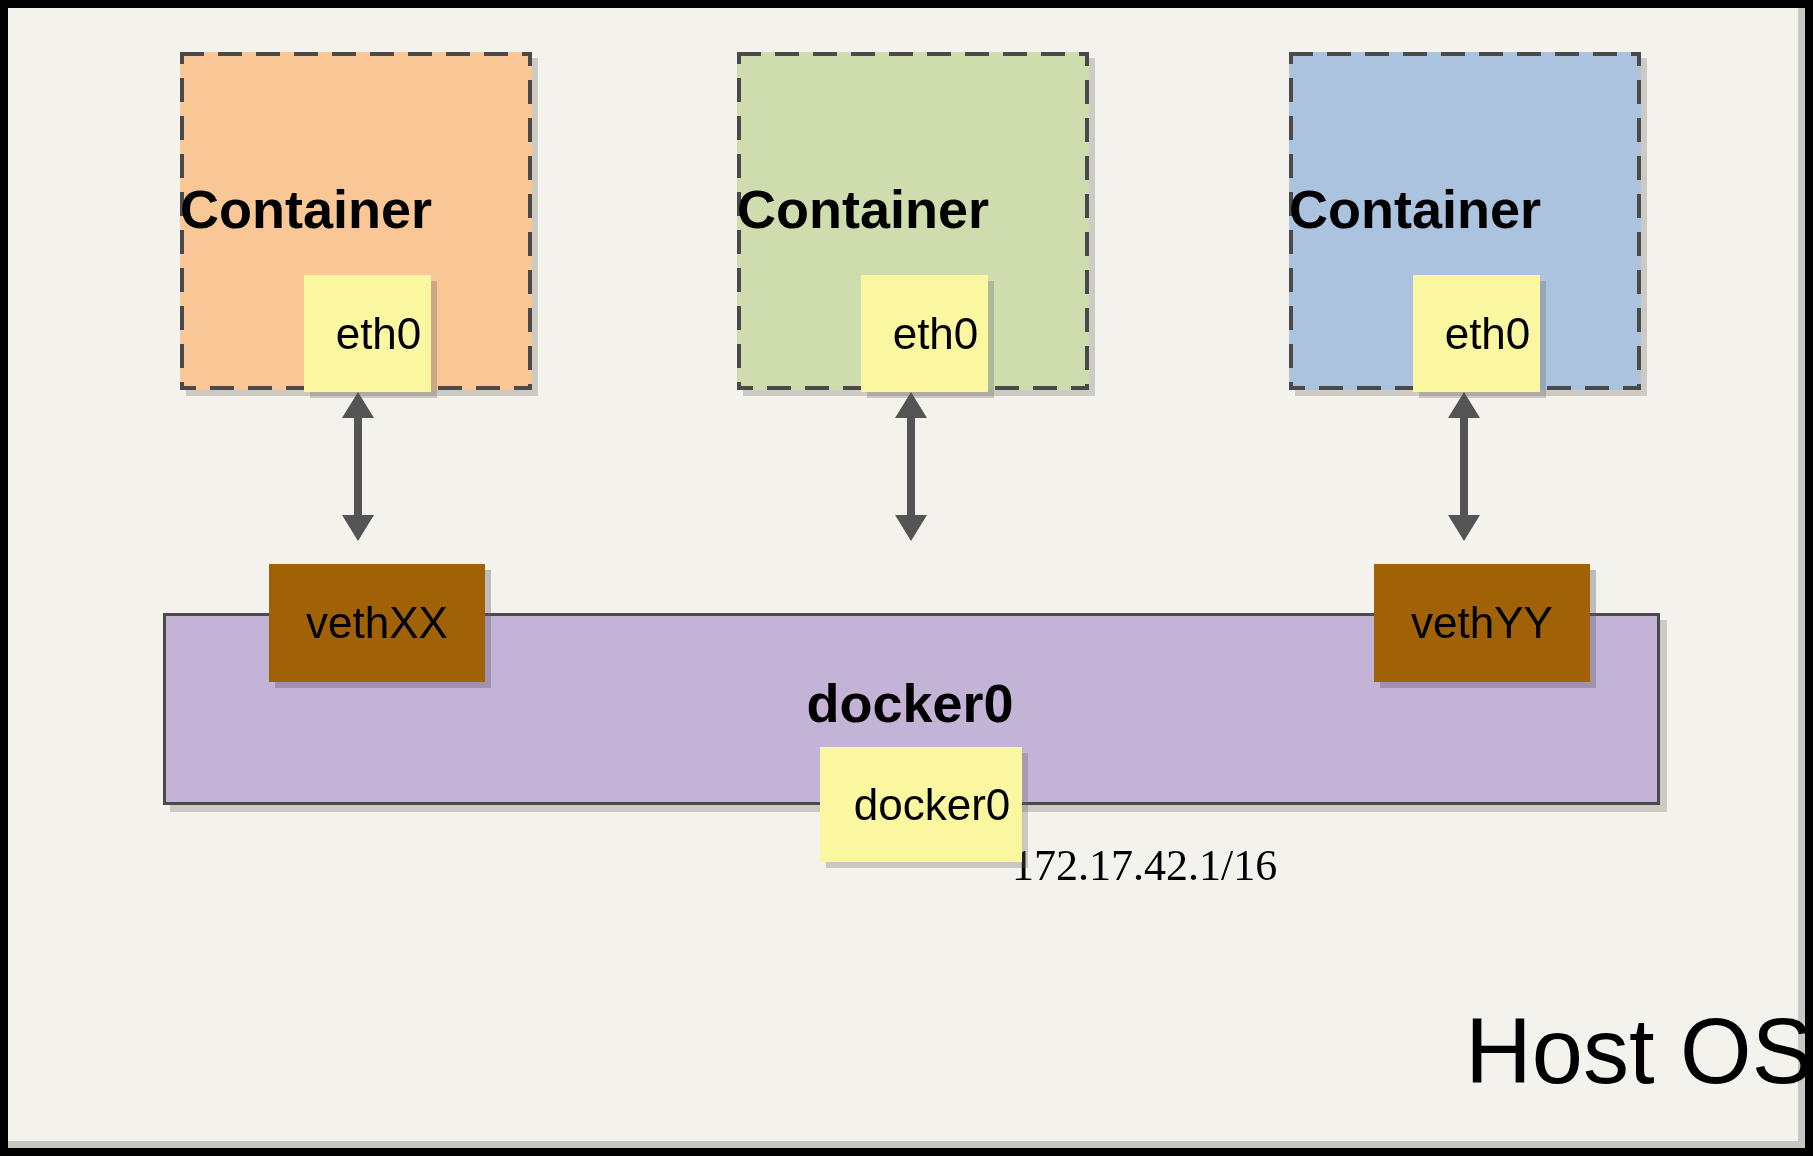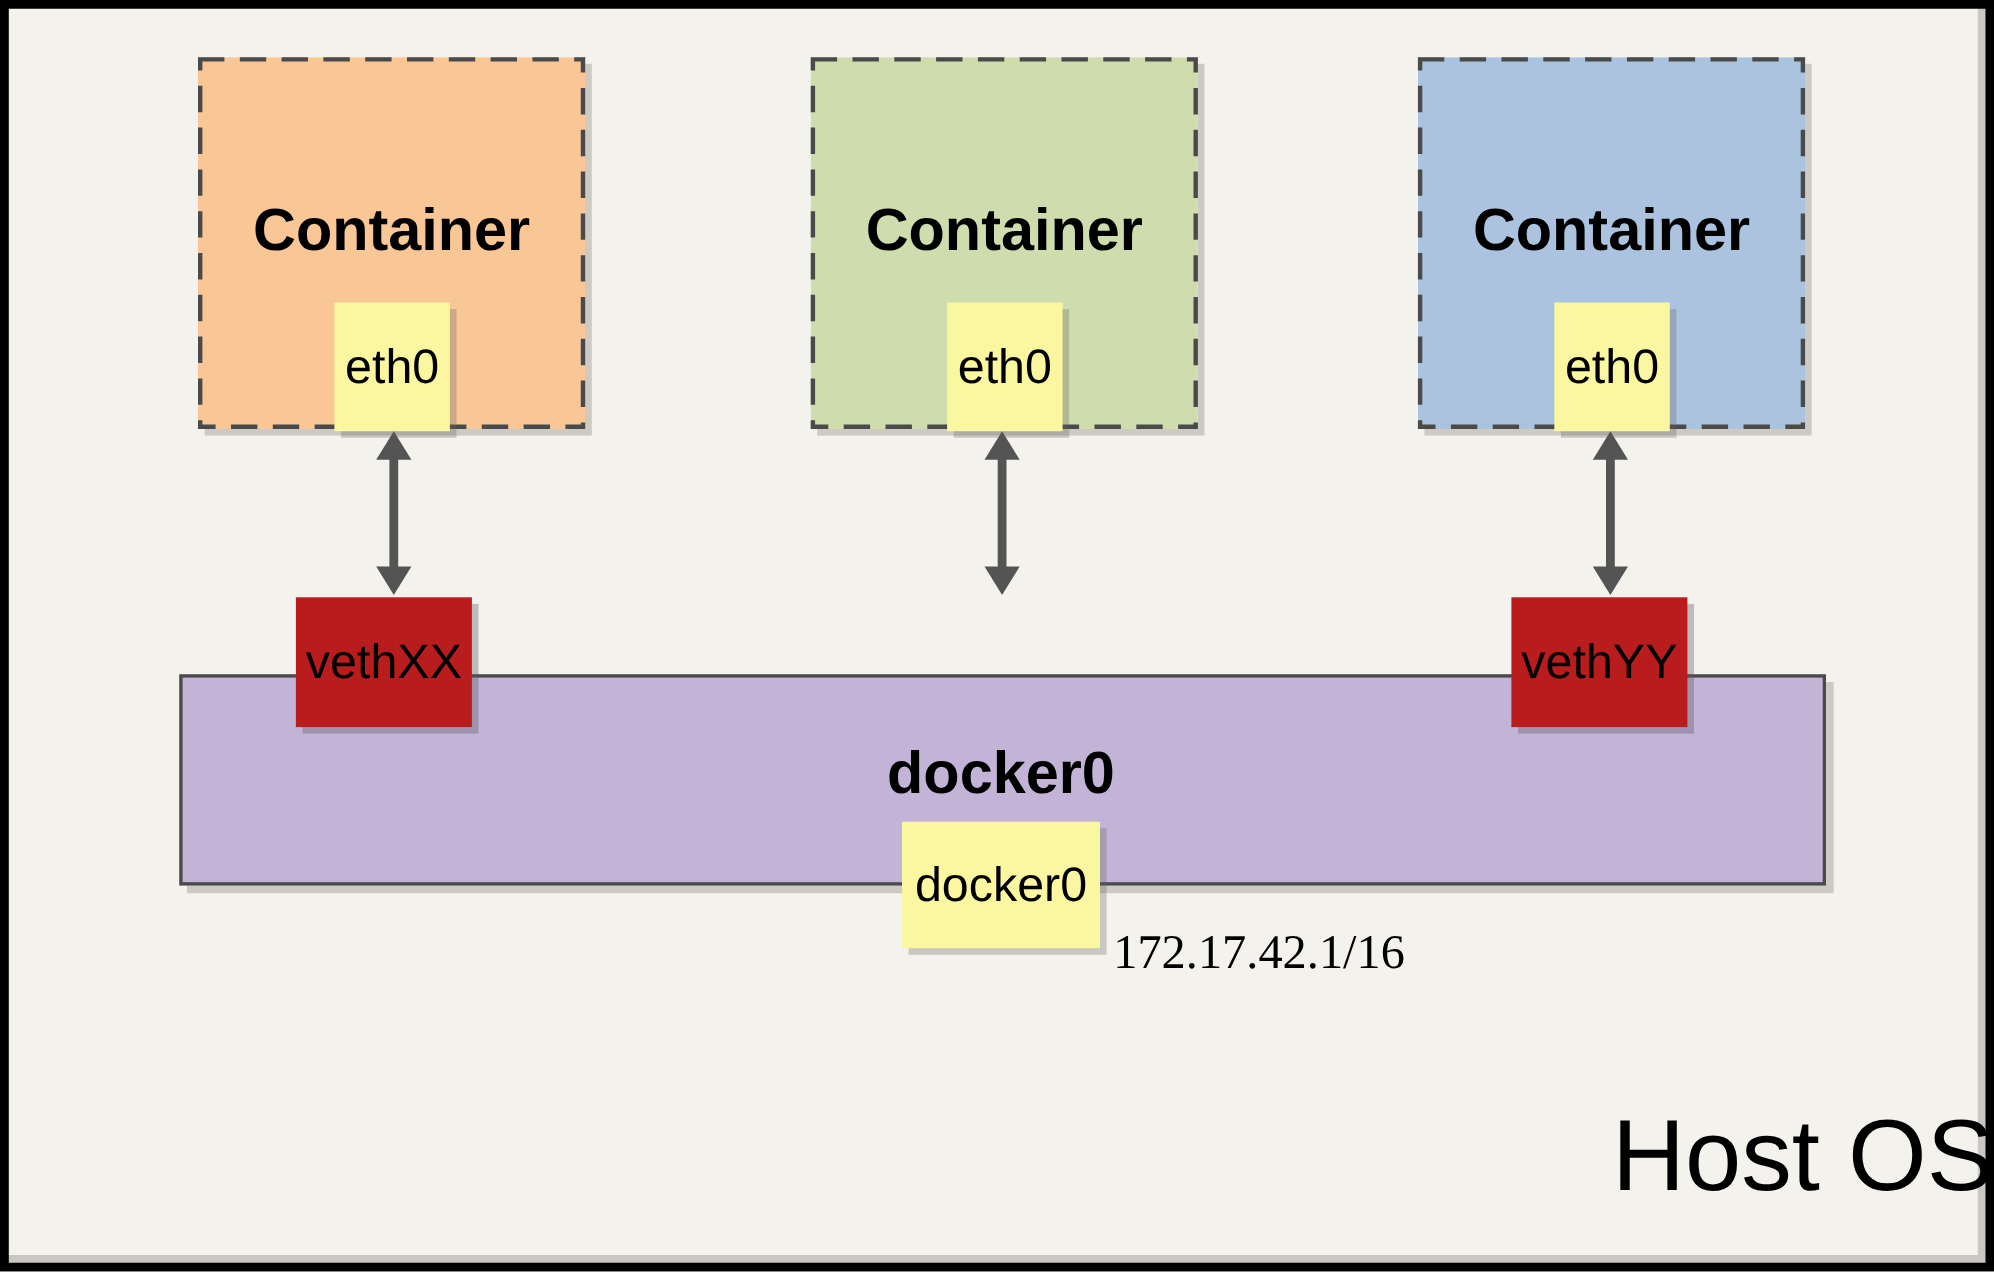--- a/index.html
+++ b/index.html
@@ -12,30 +12,30 @@
     overflow:hidden;
   }
   
   .cbox{
     position:absolute; top:52px; width:352px; height:338px;
     box-shadow:6px 6px 0 rgba(104,100,92,0.28);
   }
   .cbox svg{position:absolute;left:0;top:0;width:100%;height:100%;display:block;}
   .cbox-label{
     position:absolute; left:0; top:130px; width:100%;
-    text-align:center; font-size:54px; font-weight:bold; color:#000;
+    font-size:54px; font-weight:bold; color:#000;
     line-height:1;
   }
   
   .ifbox{
     position:absolute;
     background:#FAF7A0;
     box-shadow:6px 6px 0 rgba(104,100,92,0.30);
     display:flex; align-items:center; justify-content:center;
-    font-size:44px; color:#000; line-height:1;
+    font-size:44px; color:#000; line-height:1;padding-left:22px;
   }
   .ifbox.eth{ width:105px; height:117px; left:50%; margin-left:-52px; bottom:-2px; }
   
   .arrow{ position:absolute; top:392px; width:32px; height:149px; }
   .arrow .head{ position:absolute; left:0; width:0; height:0;
     border-left:16px solid transparent; border-right:16px solid transparent; }
   .arrow .head.up{ top:0; border-bottom:26px solid #545454; }
   .arrow .head.down{ bottom:0; border-top:26px solid #545454; }
   .arrow .shaft{ position:absolute; left:12px; width:8px; top:24px; bottom:24px; background:#545454; }
   
@@ -44,22 +44,22 @@
     background:#C3B4D7; border:3px solid #4A4A4A; box-sizing:border-box;
     box-shadow:7px 7px 0 rgba(104,100,92,0.28);
   }
   .bridge-label{
     position:absolute; left:760px; top:676px; width:300px;
     text-align:center; font-size:54px; font-weight:bold; color:#000; line-height:1;
     z-index:3;
   }
   
   .veth{
-    position:absolute; top:543px; width:160px; height:118px;
-    background:#b91c1c;
+    position:absolute; top:564px; width:216px; height:118px;
+    background:#a16207;
     box-shadow:6px 6px 0 rgba(90,85,100,0.35);
     display:flex; align-items:center; justify-content:center;
     font-size:44px; color:#000; line-height:1; z-index:2;
   }
   .ifbox.dk{ left:820px; top:747px; width:180px; height:115px; z-index:2; }
   .ip-text{
     position:absolute; left:1012px; top:844px;
     font-size:44px; color:#000; line-height:1; white-space:nowrap;font-family:Liberation Serif, serif;
   }
   .host-label{

